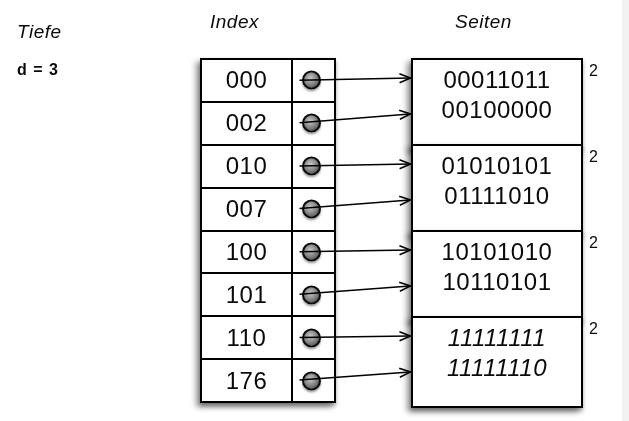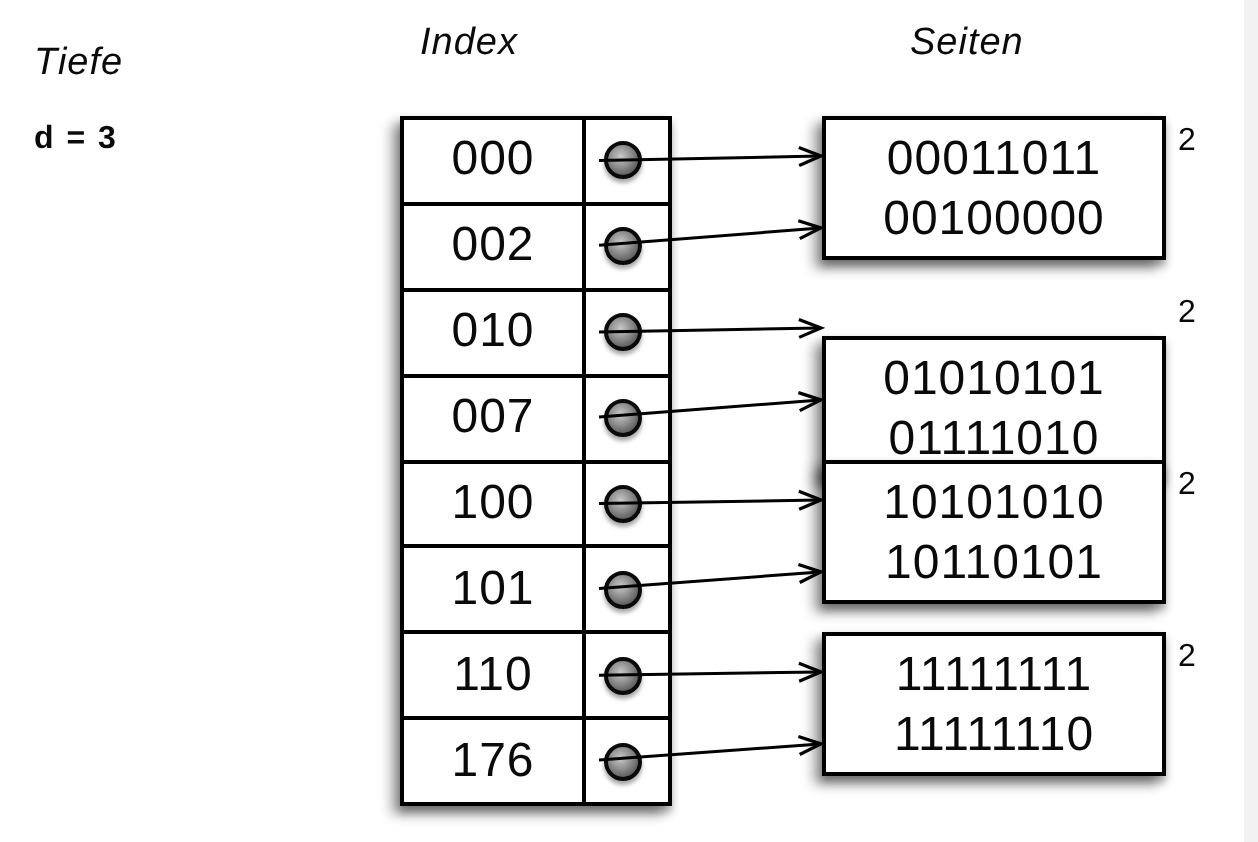--- a/index.html
+++ b/index.html
@@ -37,21 +37,21 @@
     font-size:24px; letter-spacing:0.5px;
   }
   .cell-ptr { flex:1 1 0; position:relative; }
   .knob {
     position:absolute; left:9px; top:50%; transform:translateY(-50%);
     width:15px; height:15px; border-radius:50%; border:2px solid #0a0a0a;
     background:radial-gradient(circle at 42% 38%, #c9c9c9 0%, #8a8a8a 45%, #383838 100%);
     box-shadow:0 2px 2px rgba(0,0,0,0.35);
   }
   .page {
-    position:absolute; left:411px; width:172px; height:72px;
+    position:absolute; left:411px; width:172px; height:92px;
     box-sizing:border-box; background:#ffffff; border:2px solid #000;
     padding-top:5px;
     box-shadow:-4px 4px 6px rgba(0,0,0,0.40), 0 3px 4px rgba(0,0,0,0.30);
   }
   .page-line {
     text-align:center; font-size:24px; line-height:30px; letter-spacing:0.5px;
   }
   .depth-badge { position:absolute; left:589px; font-size:16px; }
   svg.arrows { position:absolute; left:0; top:0; pointer-events:none; }
 </style>
@@ -122,31 +122,31 @@
     </div>
   </div>
 </div>
 
   <div id="pages-container">
   <div class="page" style="top: 58px;">
     <div class="page-line">00011011</div>
     <div class="page-line">00100000</div>
   </div>
 <div class="depth-badge" style="top: 62px;">2</div>
-  <div class="page" style="top: 144px; margin-top: 24px;">
+  <div class="page" style="top: 144px;">
     <div class="page-line">01010101</div>
     <div class="page-line">01111010</div>
   </div>
 <div class="depth-badge" style="top: 148px;">2</div>
   <div class="page" style="top: 230px;">
     <div class="page-line">10101010</div>
     <div class="page-line">10110101</div>
   </div>
 <div class="depth-badge" style="top: 234px;">2</div>
-  <div class="page" style="top: 316px;">
+  <div class="page" style="top: 316px; font-style: italic;">
     <div class="page-line">11111111</div>
     <div class="page-line">11111110</div>
   </div>
 <div class="depth-badge" style="top: 320px;">2</div>
     </div>
 
   <svg class="arrows" id="arrow-layer" width="629" height="421" viewBox="0 0 629 421">
     <defs>
       <marker id="ah" markerUnits="userSpaceOnUse" markerWidth="15" markerHeight="13" refX="12.5" refY="6" orient="auto">
         <path d="M2,1.5 L13,6 L2,10.5" fill="none" stroke="#000000" stroke-width="1.6"></path>

